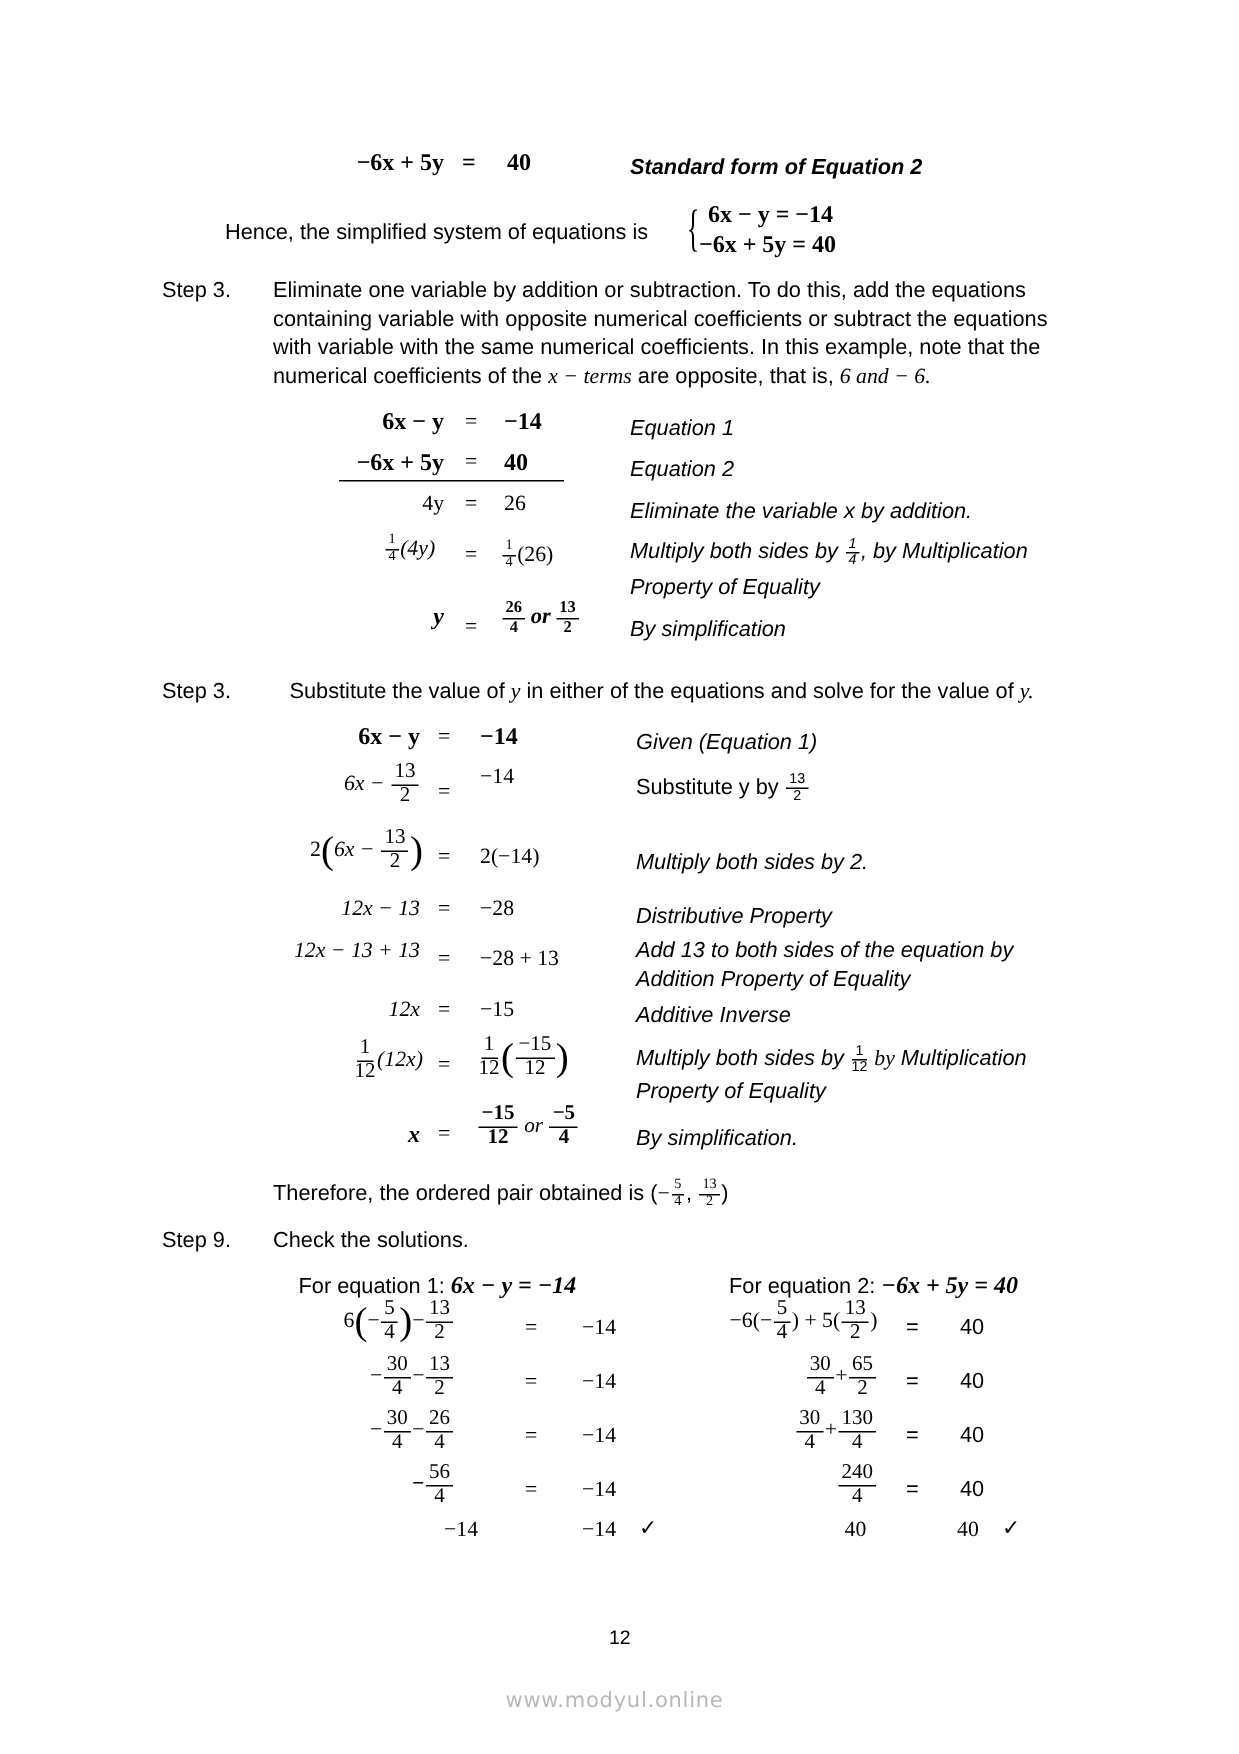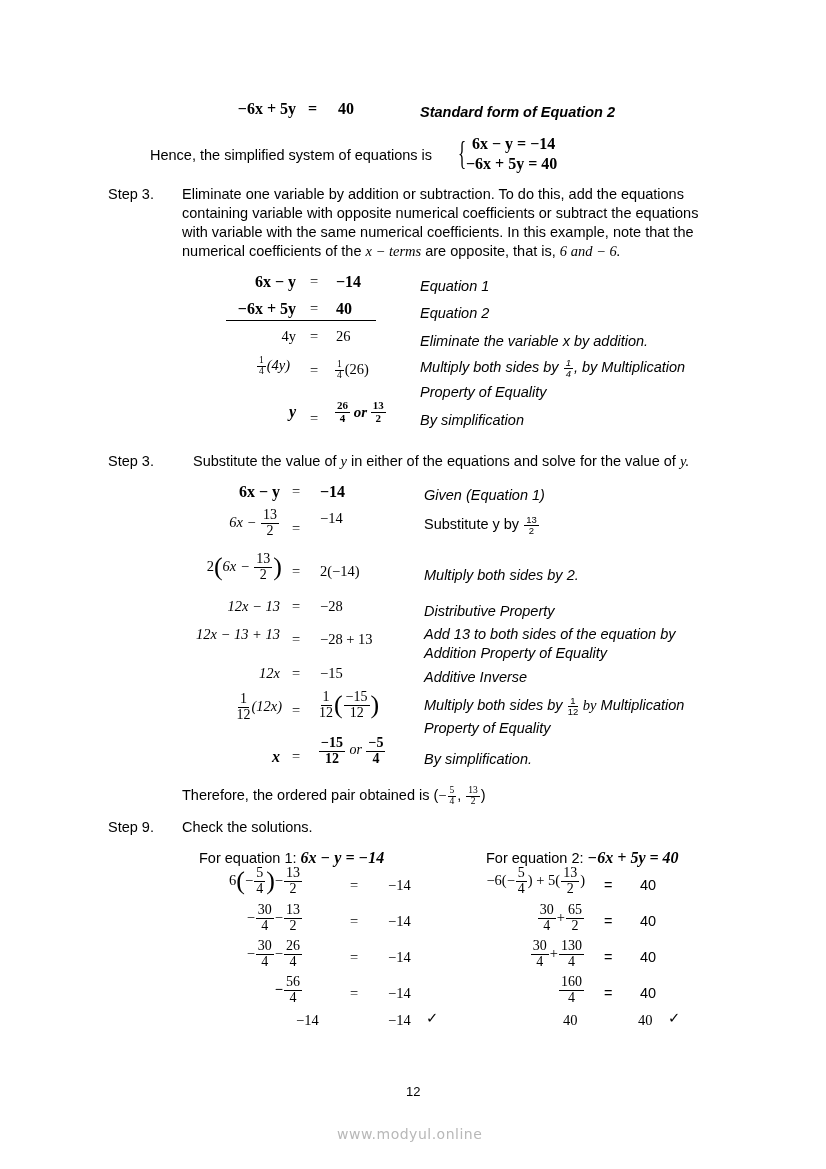--- a/index.html
+++ b/index.html
@@ -311,21 +311,21 @@
         </span><span>+</span><span class="frac big">
           <span>130</span>
           <span>4</span>
         </span>
     </span>
     <span class="abs sans" style="left:604px; top:949px;">=</span>
     <span class="abs sans" style="left:640px; top:949px;">40</span>
 
     <span class="abs math ra" style="left:540px; width:45px; top:975px;">
       <span class="frac big">
-          <span>160</span>
+          <span>240</span>
           <span>4</span>
         </span>
     </span>
     <span class="abs sans" style="left:604px; top:985px;">=</span>
     <span class="abs sans" style="left:640px; top:985px;">40</span>
 
     <span class="abs math" style="left:563px; top:1012px;">40</span>
     <span class="abs math" style="left:638px; top:1012px;">40</span>
     <span class="abs math" style="left:668px; top:1010px;">✓</span>
   </div>

